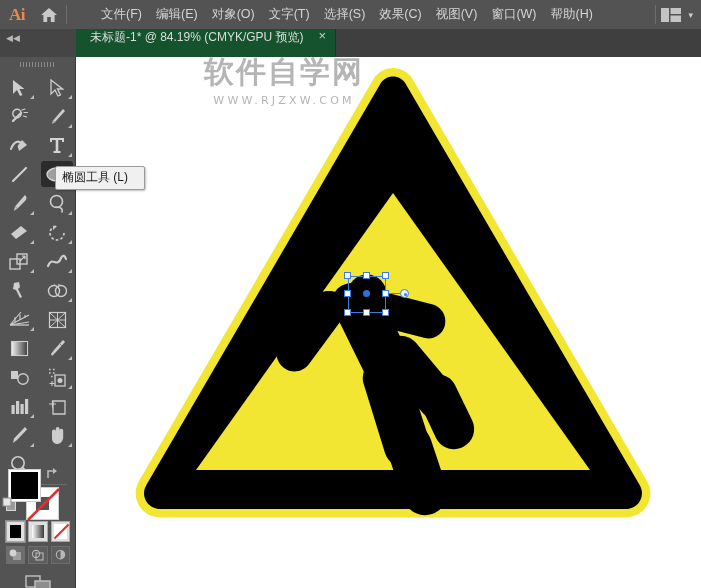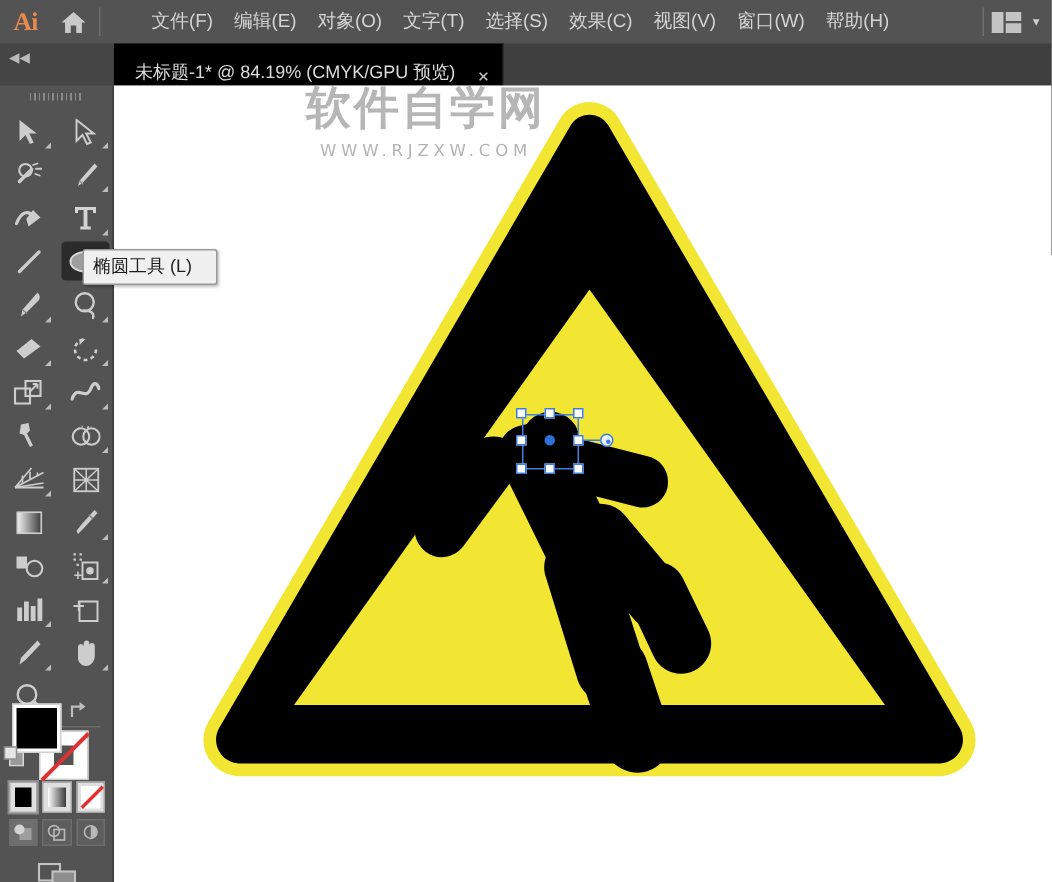--- a/index.html
+++ b/index.html
@@ -46,22 +46,22 @@
     background: #3f3f3f;
   }
   .panel-collapse {
     position: absolute; left: 0; top: 29px; width: 76px; height: 28px;
     background: #454545;
     color: #b9b9b9; font-size: 9px;
     padding-left: 6px; line-height: 18px;
   }
   .doc-tab {
     position: absolute; left: 76px; top: 29px; height: 28px;
-    background: #000000;
-    display: flex; align-items: flex-end;
+    background: #14532d;
+    display: flex; align-items: flex-start;
     padding: 0 6px 0 14px;
     border-right: 1px solid #2e2e2e;
   }
   .doc-tab-label { font-size: 12px; color: #dcdcdc; white-space: nowrap; }
   .doc-tab-close {
     margin-left: 12px; color: #cacaca; font-size: 13px; line-height: 1;
     cursor: default; padding: 0 3px;
   }
 
   

